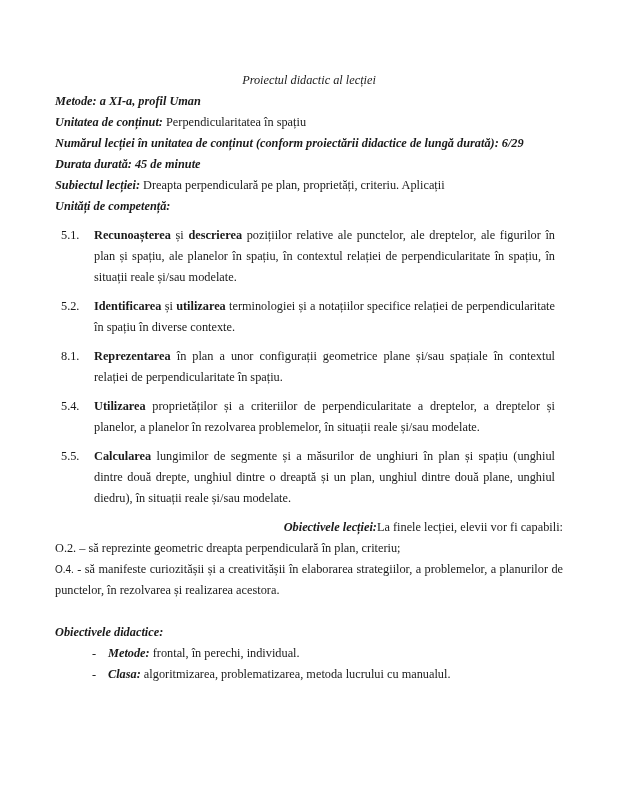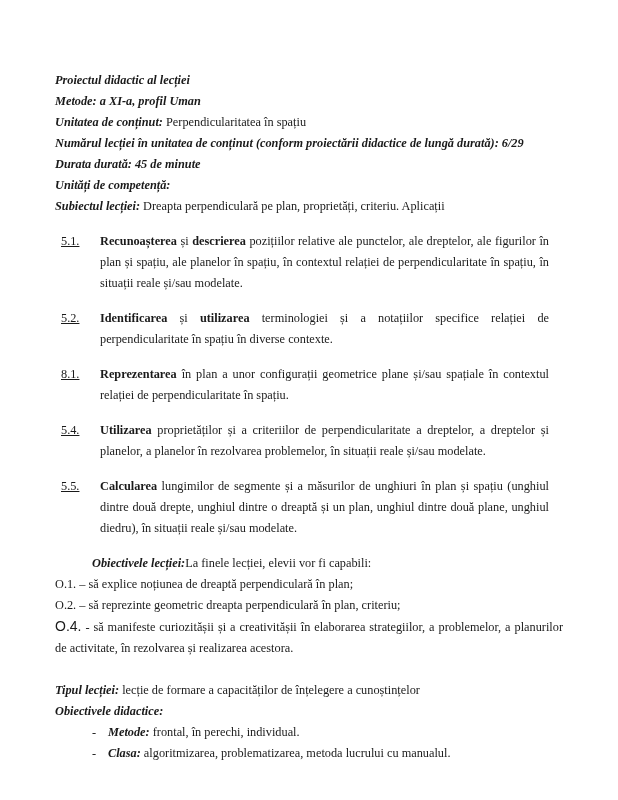--- a/index.html
+++ b/index.html
@@ -1,55 +1,55 @@
 <!DOCTYPE html>
 <html><head>
   <meta charset="utf-8">
   <style>
     html, body { margin: 0; padding: 0; background: #ffffff; }
     body { width: 618px; height: 800px; position: relative; overflow: hidden;
       font-family: "Liberation Serif", serif; font-size: 12.3px; color: #1a1a1a; }
     .page { position: absolute; left: 55px; top: 70px; width: 508px; }
     .line { height: 21px; line-height: 21px; white-space: nowrap; }
-    .title { text-align: left; font-weight: bold; font-style: italic; }
+    .title { text-align: center; font-weight: normal; font-style: italic; }
     .bi { font-weight: bold; font-style: italic; }
     .b { font-weight: bold; }
     .comp { position: relative; padding-left: 25px; text-align: justify; line-height: 21px; }
-    .comp .num { position: absolute; left: 0; top: 0; text-decoration: underline; }
-    .comp p { margin: 14px; text-align: justify; text-align-last: left; }
-    .obj-head { padding-left: 37px; }
+    .comp .num { position: absolute; left: 0; top: 0; }
+    .comp p { margin: 8px; text-align: justify; text-align-last: left; }
+    .obj-head { padding-left: 37px; text-align: right; }
     .obj4 { text-align: justify; line-height: 21px; }
     .spacer { height: 21px; }
     .tech { position: relative; padding-left: 53px; height: 21px; line-height: 21px; white-space: nowrap; }
     .tech .dash { position: absolute; left: 37px; }
-    .sans-small { font-family: "Liberation Sans", sans-serif; font-size: 14px; }
+    .sans-small { font-family: "Liberation Sans", sans-serif; font-size: 10px; }
   </style>
 </head>
 <body>
 
 <div class="page">
   <div class="line title">Proiectul didactic al lecției</div>
 
   <div class="line">
     <span class="bi">Metode: a XI-a, profil Uman</span>
   </div>
   <div class="line">
     <span class="bi">Unitatea de conținut:</span><span> Perpendicularitatea în spațiu</span>
   </div>
   <div class="line">
     <span class="bi">Numărul lecției în unitatea de conținut (conform proiectării didactice de lungă durată): 6/29</span>
   </div>
   <div class="line">
     <span class="bi">Durata durată</span><span class="bi">: 45 de minute</span>
   </div>
-  <div class="line bi">Unități de competență:</div>
-
   <div class="line">
     <span class="bi">Subiectul lecției:</span><span> Dreapta perpendiculară pe plan, proprietăți, criteriu. Aplicații</span>
   </div>
+
+  <div class="line bi">Unități de competență:</div>
 
   <div style="padding-left:6px;">
     <div class="comp">
       <span class="num">5.1.</span>
       <p><span class="b">Recunoașterea</span><span> și </span><span class="b">descrierea</span><span> pozițiilor relative ale punctelor, ale dreptelor, ale figurilor în plan și spațiu, ale planelor în spațiu, în contextul relației de perpendicularitate în spațiu, în situații reale și/sau modelate.</span></p>
     </div>
     <div class="comp">
       <span class="num">5.2.</span>
       <p><span class="b">Identificarea</span><span> și </span><span class="b">utilizarea</span><span> terminologiei și a notațiilor specifice relației de perpendicularitate în spațiu în diverse contexte.</span></p>
     </div>
@@ -65,34 +65,28 @@
       <span class="num">5.5.</span>
       <p><span class="b">Calcularea</span><span> lungimilor de segmente și a măsurilor de unghiuri în plan și spațiu (unghiul dintre două drepte, unghiul dintre o dreaptă și un plan, unghiul dintre două plane, unghiul diedru), în situații reale și/sau modelate.</span></p>
     </div>
   </div>
 
   <div class="line obj-head">
     <span class="bi">Obiectivele lecției:</span><span>La finele lecției, elevii vor fi capabili:</span>
   </div>
 
   <div class="line">
-    <span>O.1.</span><span> – să explice noțiunea de dreaptă perpendiculară în plan;</span>
-  </div>
-  <div class="line">
     <span>O.2.</span><span> – să reprezinte geometric dreapta perpendiculară în plan, criteriu;</span>
   </div>
   <p class="obj4" style="margin:0; text-align-last:left;">
-    <span class="sans-small">O.4.</span><span> - să manifeste curiozitășii și a creativitășii în elaborarea strategiilor, a problemelor, a planurilor de activitate, în rezolvarea și realizarea acestora.</span>
+    <span class="sans-small">O.4.</span><span> - să manifeste curiozitășii și a creativitășii în elaborarea strategiilor, a problemelor, a planurilor de punctelor, în rezolvarea și realizarea acestora.</span>
   </p>
 
   <div class="spacer"></div>
 
-  <div class="line">
-    <span class="bi">Tipul lecției:</span><span> lecție de formare a capacităților de înțelegere a cunoștințelor</span>
-  </div>
   <div class="line bi">Obiectivele didactice:</div>
 
   <div class="tech">
     <span class="dash">-</span>
     <span class="bi">Metode:</span><span> frontal, în perechi, individual.</span>
   </div>
   <div class="tech">
     <span class="dash">-</span>
     <span class="bi">Clasa:</span><span> algoritmizarea, problematizarea, metoda lucrului cu manualul.</span>
   </div>

